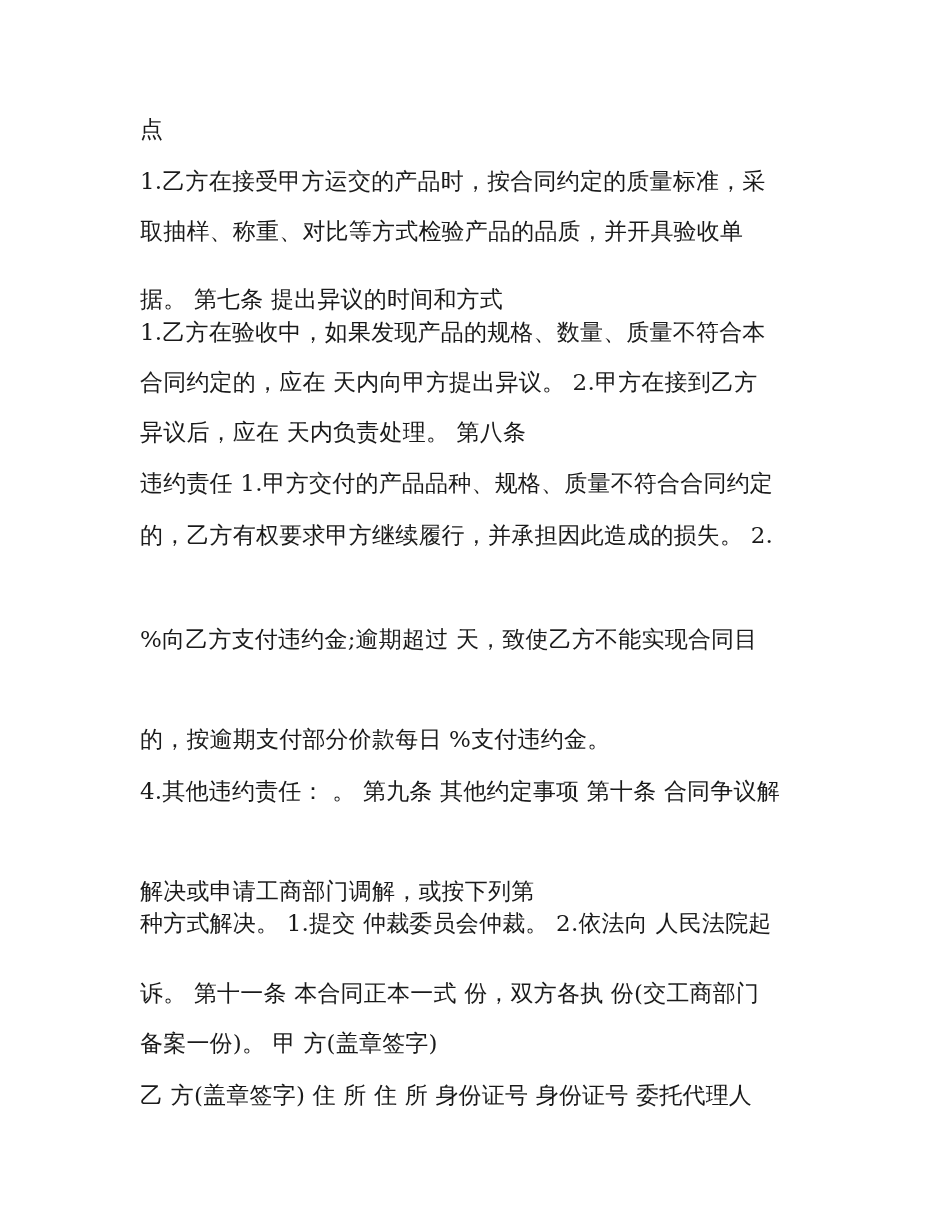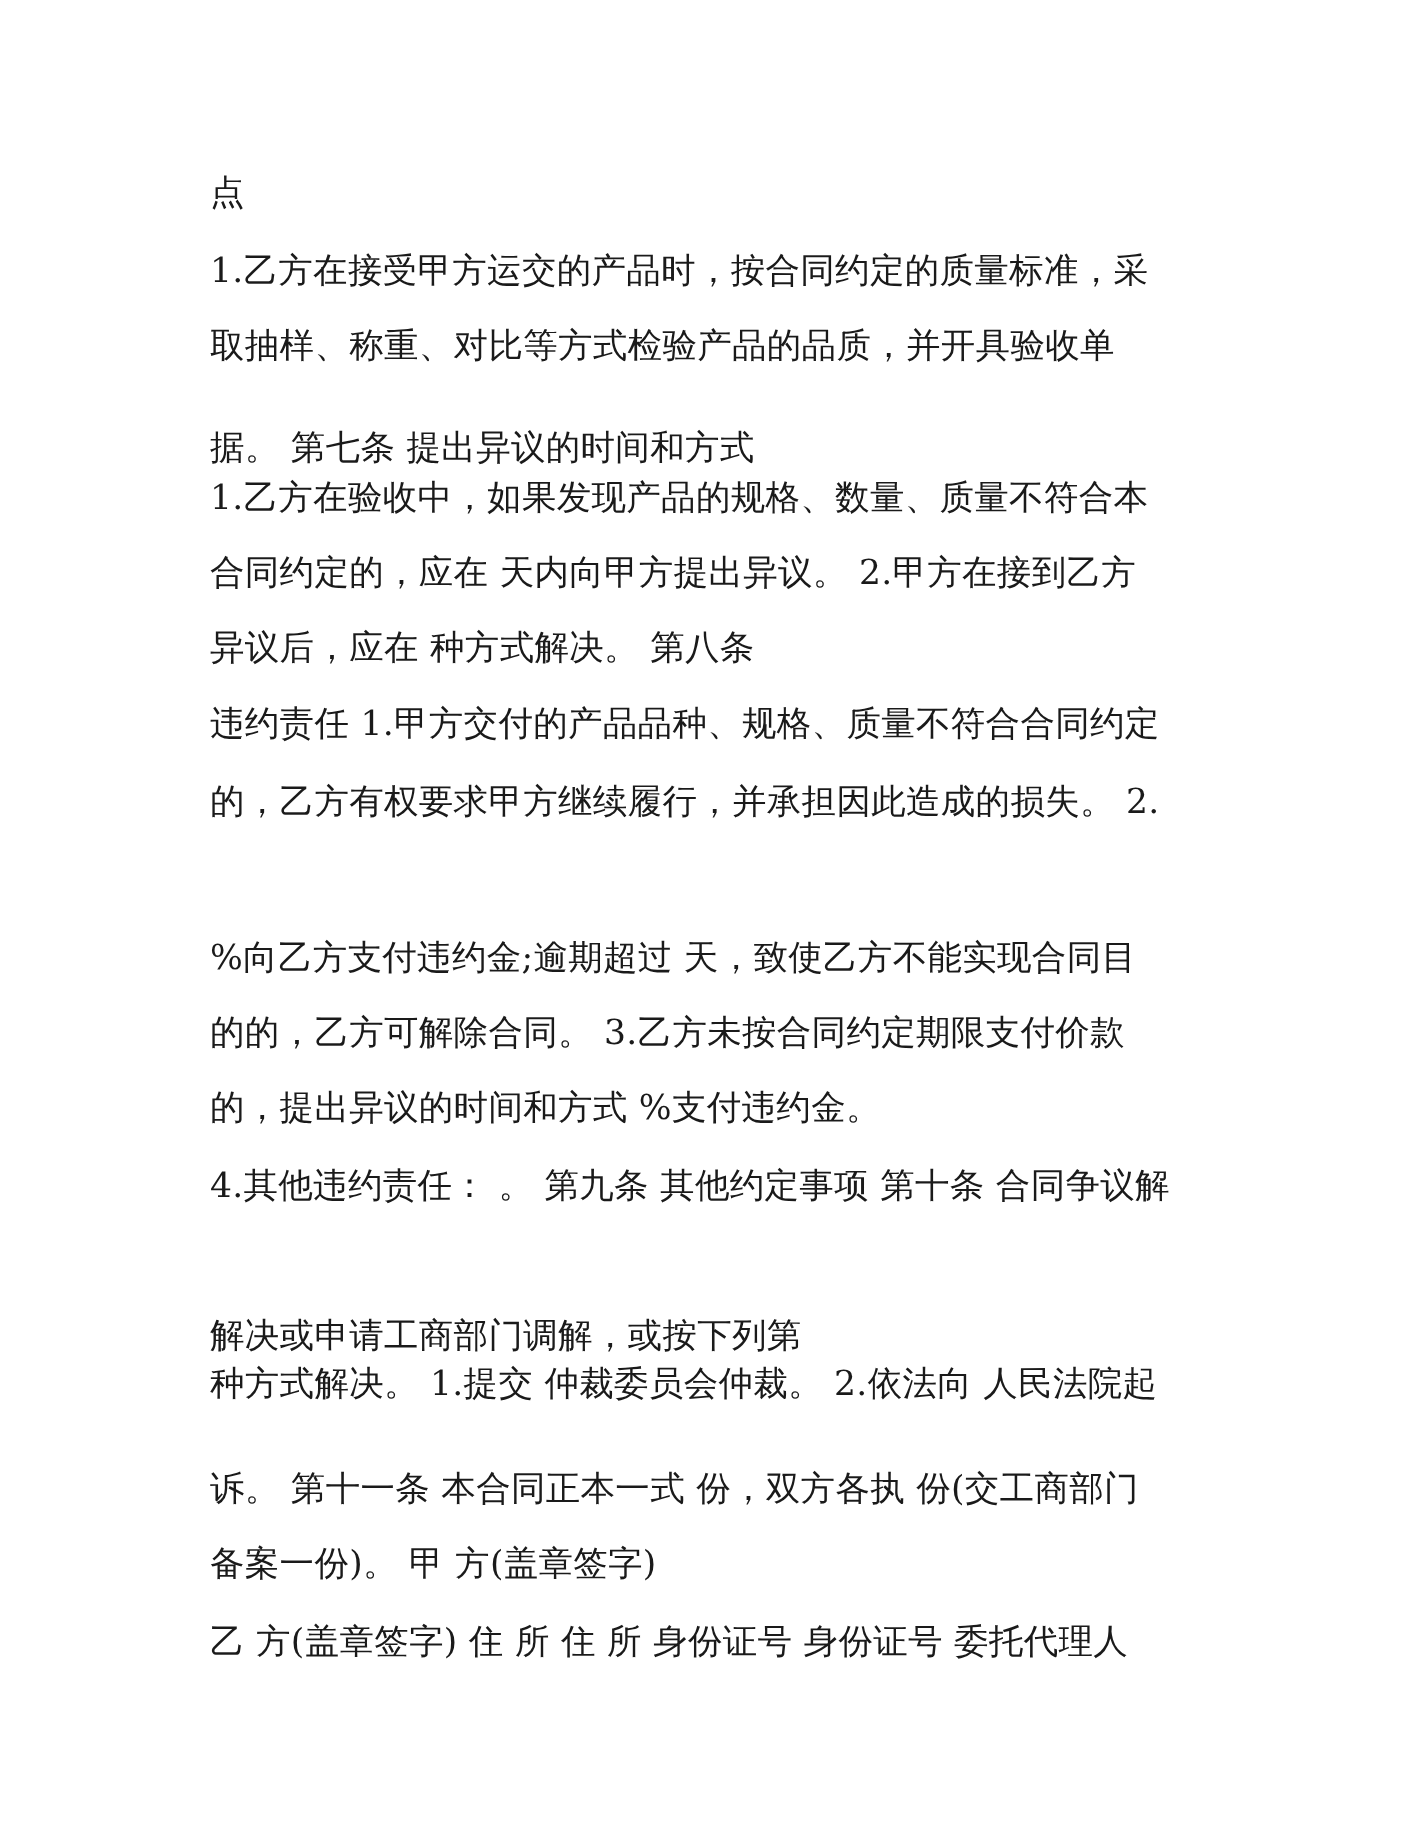--- a/index.html
+++ b/index.html
@@ -21,25 +21,24 @@
 </head>
 <body>
 
 <div class="page">
   <div class="line" style="top:114px">点</div>
   <div class="line" style="top:166px">1.乙方在接受甲方运交的产品时，按合同约定的质量标准，采</div>
   <div class="line" style="top:216px">取抽样、称重、对比等方式检验产品的品质，并开具验收单</div>
   <div class="line" style="top:284px">据。 第七条 提出异议的时间和方式</div>
   <div class="line" style="top:317px">1.乙方在验收中，如果发现产品的规格、数量、质量不符合本</div>
   <div class="line" style="top:367px">合同约定的，应在 天内向甲方提出异议。 2.甲方在接到乙方</div>
-  <div class="line" style="top:417px">异议后，应在 种方式解决。 第八条</div>
+  <div class="line" style="top:417px">异议后，应在 天内负责处理。 第八条</div>
   <div class="line" style="top:468px">违约责任 1.甲方交付的产品品种、规格、质量不符合合同约定</div>
   <div class="line" style="top:520px">的，乙方有权要求甲方继续履行，并承担因此造成的损失。 2.</div>
   <div class="line" style="top:624px">%向乙方支付违约金;逾期超过 天，致使乙方不能实现合同目</div>
-  <div class="line" style="top:674px">的的，乙方可解除合同。 3.乙方未按合同约定期限支付价款</div>
-  <div class="line" style="top:724px">的，提出异议的时间和方式 %支付违约金。</div>
+  <div class="line" style="top:724px">的，按逾期支付部分价款每日 %支付违约金。</div>
   <div class="line" style="top:776px">4.其他违约责任： 。 第九条 其他约定事项 第十条 合同争议解</div>
   <div class="line" style="top:876px">解决或申请工商部门调解，或按下列第</div>
   <div class="line" style="top:908px">种方式解决。 1.提交 仲裁委员会仲裁。 2.依法向 人民法院起</div>
   <div class="line" style="top:978px">诉。 第十一条 本合同正本一式 份，双方各执 份(交工商部门</div>
   <div class="line" style="top:1080px">乙 方(盖章签字) 住 所 住 所 身份证号 身份证号 委托代理人</div>
   <div class="line" style="top:1028px">备案一份)。 甲 方(盖章签字)</div>
 </div>
 
 </body></html>

